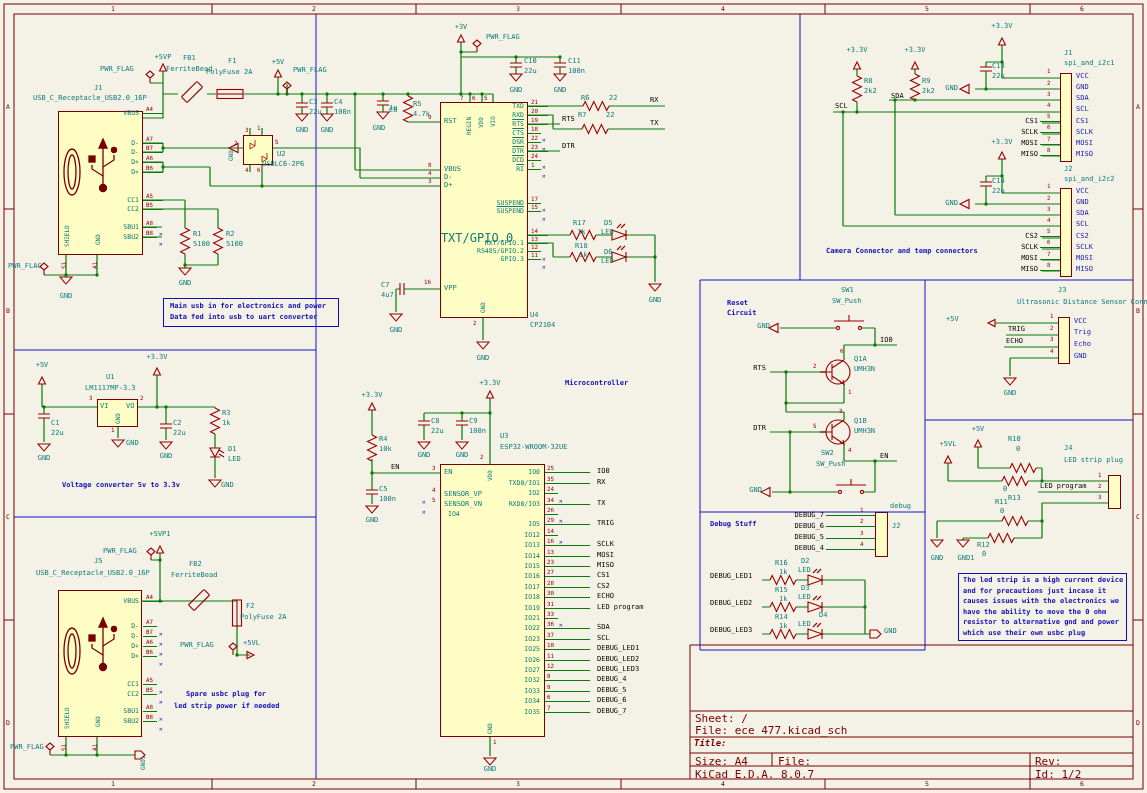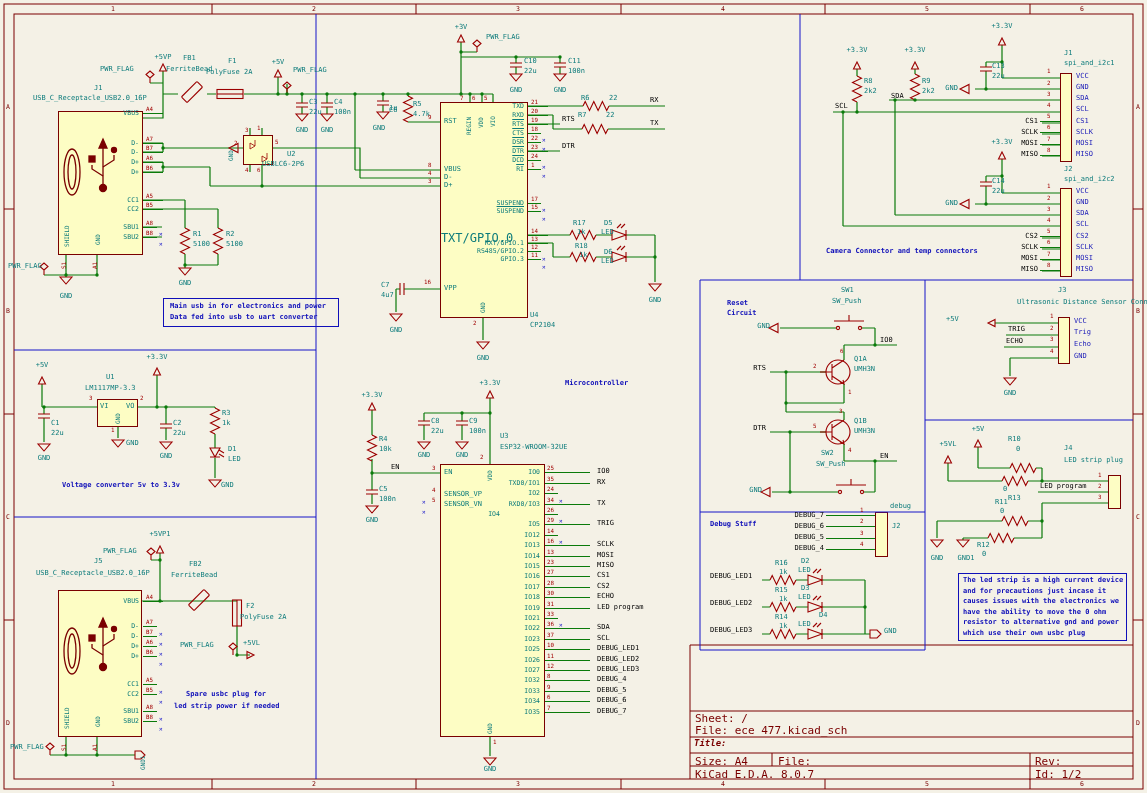--- a/index.html
+++ b/index.html
@@ -333,21 +333,21 @@
     <span class="L" style="left:149px;top:0.5px"></span>
   </div>
     <div style="height:10.42px">
     <span class="L t" style="left:0;top:1.5px;width:92px;text-align:right;font-size:6.5px">RXD0/IO3</span>
     <span class="L r" style="left:99px;top:-1.5px">34</span>
     <span class="stub" style="left:97px;width:45px;top:4.5px"></span>
 
     <span class="L" style="left:149px;top:0.5px">TX</span>
   </div>
     <div style="height:10.42px">
-    <span class="L t" style="left:0;top:1.5px;width:92px;text-align:center;font-size:6.5px">IO4</span>
+    <span class="L t" style="left:0;top:1.5px;width:92px;text-align:left;font-size:6.5px">IO4</span>
     <span class="L r" style="left:99px;top:-1.5px">26</span>
 
     <span class="stub" style="left:97px;width:13px;top:4.5px"></span>
     <span class="nc" style="left:111px;top:1px"></span>
     <span class="L" style="left:149px;top:0.5px"></span>
   </div>
     <div style="height:10.42px">
     <span class="L t" style="left:0;top:1.5px;width:92px;text-align:right;font-size:6.5px">IO5</span>
     <span class="L r" style="left:99px;top:-1.5px">29</span>
     <span class="stub" style="left:97px;width:45px;top:4.5px"></span>
@@ -912,21 +912,21 @@
 <span class="L t v" style="left:95px;top:245px">GND</span>
 <span class="L r v" style="left:61px;top:269px">S1</span>
 <span class="L r v" style="left:92px;top:269px">A1</span>
 <span class="L t" style="left:8px;top:263px">PWR_FLAG</span>
 <span class="L t ctr" style="left:66px;top:293px">GND</span>
 <span class="L t" style="left:193px;top:231px">R1</span>
 <span class="L t" style="left:193px;top:241px">5100</span>
 <span class="L t" style="left:226px;top:231px">R2</span>
 <span class="L t" style="left:226px;top:241px">5100</span>
 <span class="L t ctr" style="left:185px;top:280px">GND</span>
-<span class="L t" style="left:287px;top:151px">U2</span>
+<span class="L t" style="left:277px;top:151px">U2</span>
 <span class="L t" style="left:262px;top:161px">USBLC6-2P6</span>
 <span class="L t v" style="left:228px;top:161px">GND</span>
 <span class="L r" style="left:245px;top:128px">3</span>
 <span class="L r" style="left:257px;top:126px">1</span>
 <span class="L r" style="left:234px;top:141px">2</span>
 <span class="L r" style="left:275px;top:140px">5</span>
 <span class="L r" style="left:245px;top:168px">4</span>
 <span class="L r" style="left:257px;top:168px">6</span>
 <span class="L bb" style="left:170px;top:303px">Main usb in for electronics and power</span>
 <span class="L bb" style="left:170px;top:314px">Data fed into usb to uart converter</span>

